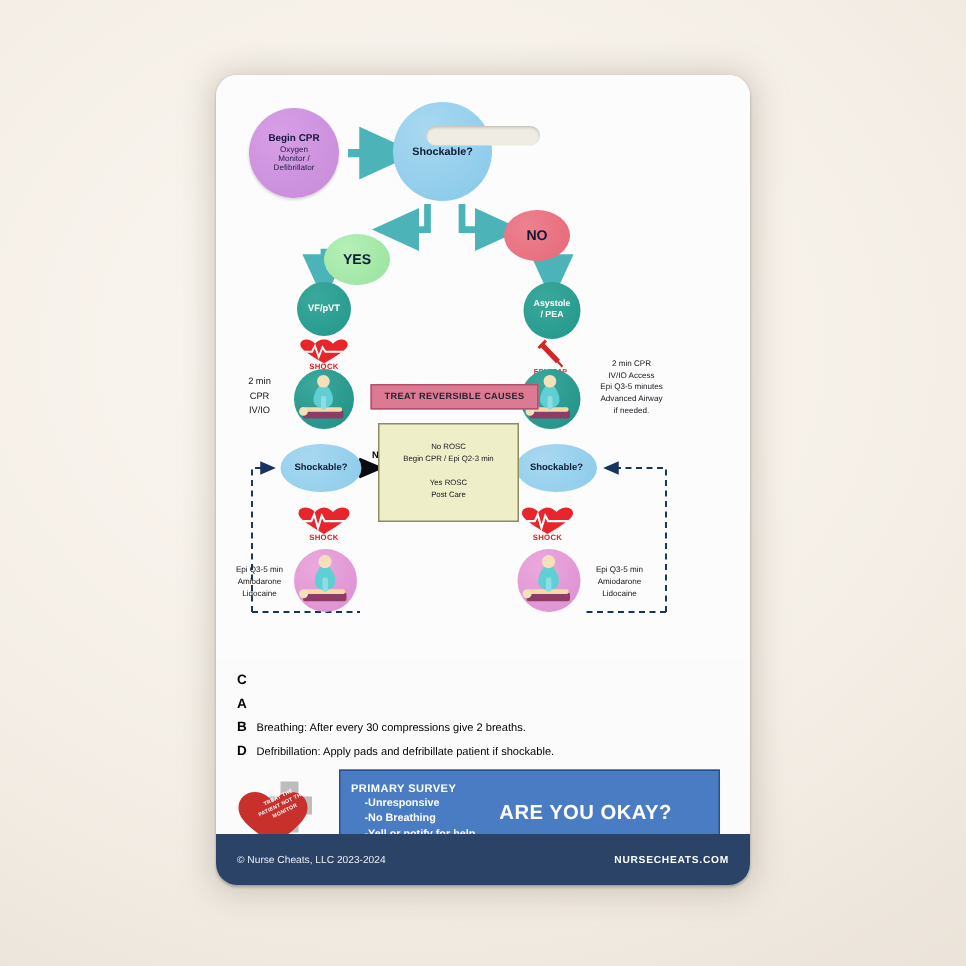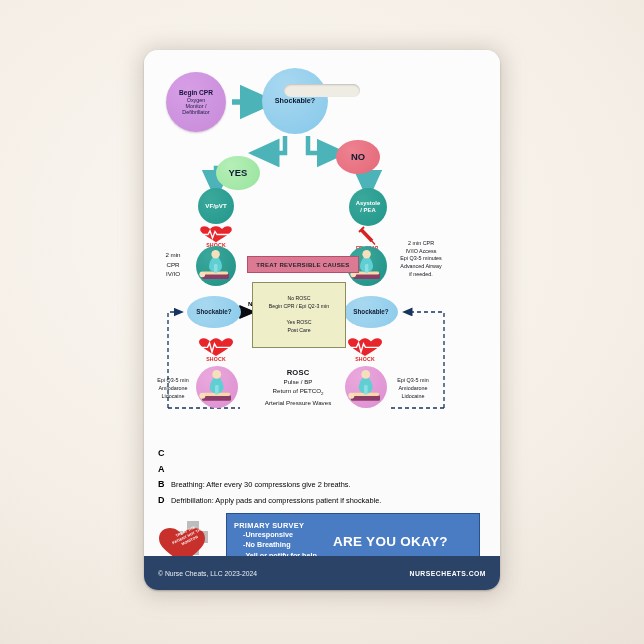--- a/index.html
+++ b/index.html
@@ -368,43 +368,37 @@
       <div class="grp">
         <div>No ROSC</div>
         <div>Begin CPR / Epi Q2-3 min</div>
       </div>
       <div class="grp">
         <div>Yes ROSC</div>
         <div>Post Care</div>
       </div>
     </div>
 
-    <div class="rosc">
-      <div class="h">ROSC</div>
-      <div class="l">Pulse / BP</div>
-      <div class="l"><span>Return of PETCO</span><sub style="font-size:4.4px">2</sub></div>
-      <div class="l">Arterial Pressure Waves</div>
-    </div>
 
   </div>
 
   <div class="cabd">
     <div class="cabd-row">
       <div class="cabd-key">C</div>
     </div>
     <div class="cabd-row">
       <div class="cabd-key">A</div>
     </div>
     <div class="cabd-row">
       <div class="cabd-key">B</div>
       <div class="cabd-txt">Breathing: After every 30 compressions give 2 breaths.</div>
     </div>
     <div class="cabd-row">
       <div class="cabd-key">D</div>
-      <div class="cabd-txt">Defribillation: Apply pads and compressions patient if shockable.</div>
+      <div class="cabd-txt">Defribillation: Apply pads and defribillate patient if shockable.</div>
     </div>
   </div>
 
   <div class="survey">
     <div class="heart-logo">
       <svg width="62" height="52" viewBox="0 0 62 52">
         <rect x="30" y="5" width="12" height="34" fill="#bdbdbd"></rect>
         <rect x="22" y="15" width="29" height="12" fill="#bdbdbd"></rect>
         <path d="M26,48 C10,36 2,30.5 2,22.5 C2,16 7,12 13,12 C18,12 22.5,14.8 25,19
                  C27.5,14.8 32,12 37,12 C43,12 48,16 48,22.5 C48,30.5 40,36 26,48 Z" fill="#c8302c"></path>

